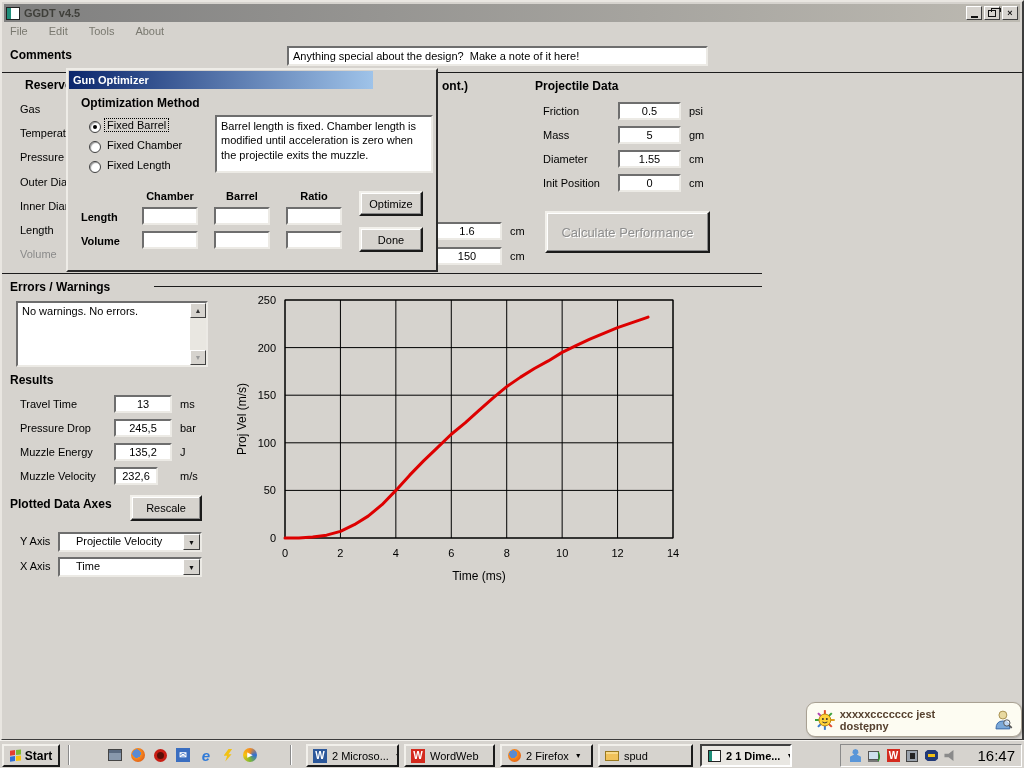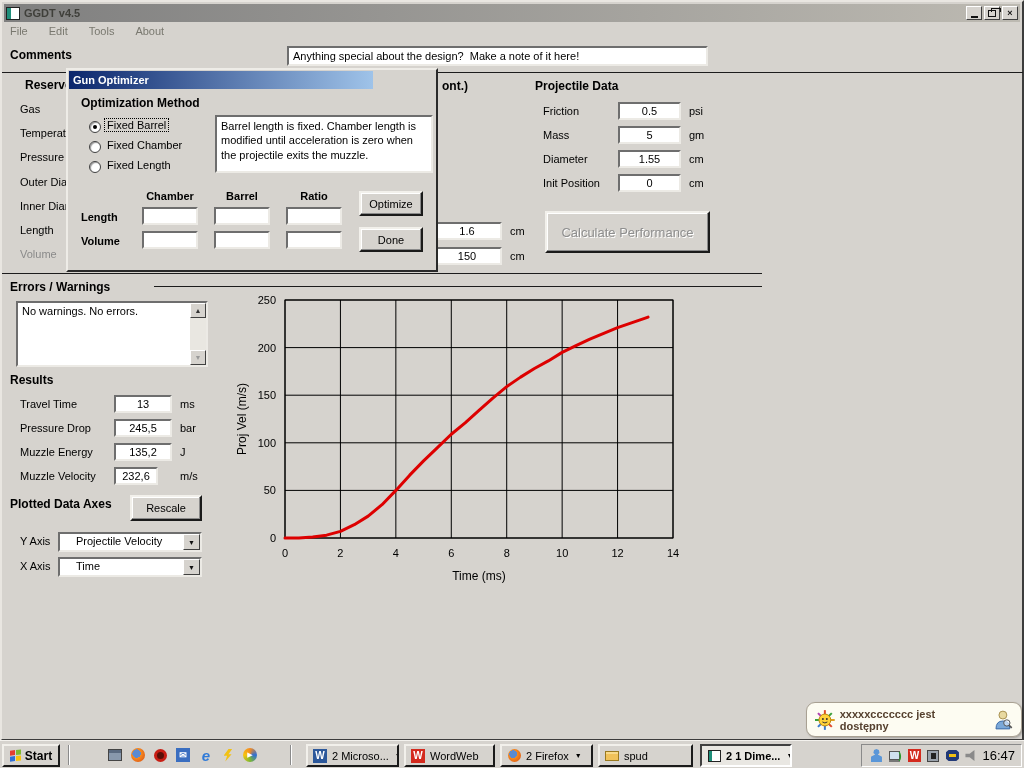--- a/index.html
+++ b/index.html
@@ -52,21 +52,21 @@
 .flag{width:12px;height:12px;display:grid;grid-template-columns:5px 5px;grid-template-rows:5px 5px;gap:1px;transform:skewY(-6deg)}
 .flag i{display:block}
 .vsep{position:absolute;top:4px;width:2px;height:20px;border-left:1px solid #8a8a8a;border-right:1px solid #fff}
 .ql{position:absolute;top:5px;width:18px;height:18px;display:flex;align-items:center;justify-content:center}
 .tbtn{position:absolute;top:3px;height:23px;background:#d6d3ce;border:2px solid;border-color:#f2f0eb #1a1a1a #1a1a1a #f2f0eb;display:flex;align-items:center;gap:4px;padding:0 4px;font-size:11px;white-space:nowrap;overflow:hidden}
 .tbtn.active{background:#e9e7e2;border-color:#404040 #fff #fff #404040;font-weight:bold}
 .tbtn .dd{font-size:7px;margin-left:2px}
 .ticon16{width:16px;height:16px;display:flex;align-items:center;justify-content:center;flex:none}
 .sq{width:14px;height:14px;display:flex;align-items:center;justify-content:center;color:#fff;font-weight:bold;font-size:10px}
 #tray{position:absolute;right:2px;top:3px;height:23px;border:1px solid;border-color:#8a8a8a #fff #fff #8a8a8a;display:flex;align-items:center;gap:3px;padding:0 6px}
-#clock{font-size:13px;margin-left:0}
+#clock{font-size:15px;margin-left:16px}
 
 #balloon{left:806px;top:702px;width:216px;height:35px;background:#fdfcf2;border:1px solid #a9a193;border-radius:9px;box-shadow:1px 1px 2px rgba(0,0,0,.25);display:flex;align-items:center;gap:5px;padding:0 8px;z-index:10}
 #balloon .msg{font-weight:bold;color:#55402e;font-size:11px}
 </style>
 </head>
 <body>
 
 <div id="screen">
 
   <div id="main-window" class="abs">

